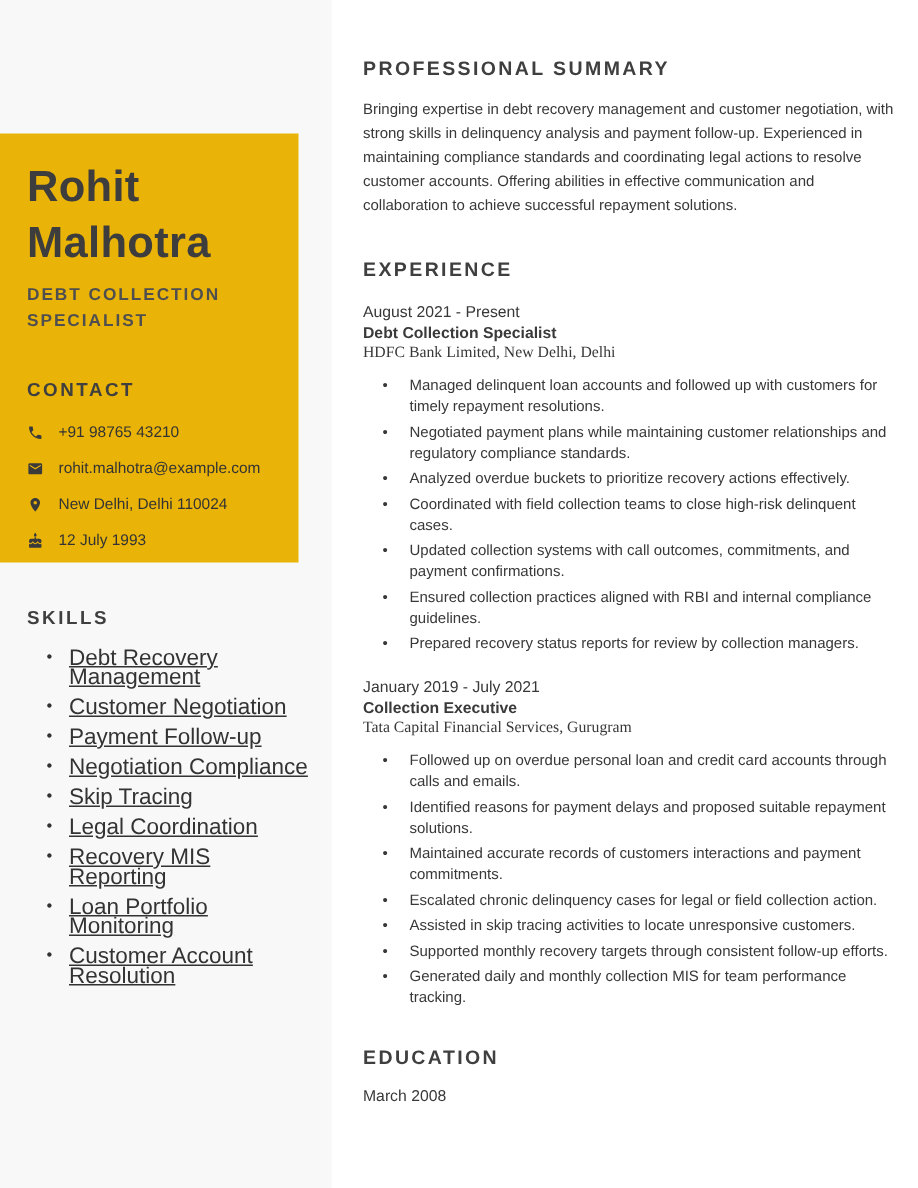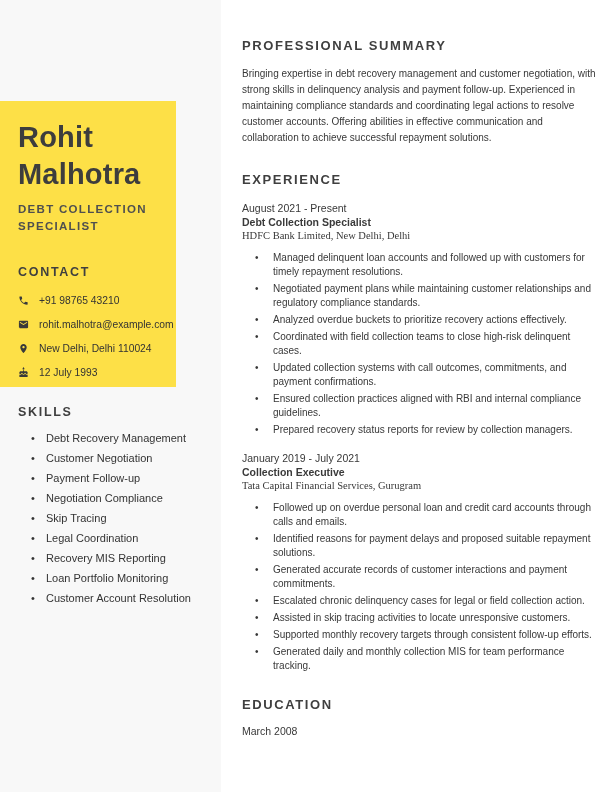--- a/index.html
+++ b/index.html
@@ -11,22 +11,22 @@
     -webkit-font-smoothing:antialiased;
   }
   .page { position:relative; width:612px; height:792px; overflow:hidden; background:#ffffff; }
 
   
   .sidebar {
     position:absolute; left:0; top:0; width:221px; height:792px;
     background:#f8f8f8;
   }
   .name-block {
-    position:absolute; top:101px; left:0; width:176px; height:286px;
-    background:#fde047; box-sizing:border-box;
+    position:absolute; top:89px; left:0; width:199px; height:286px;
+    background:#eab308; box-sizing:border-box;
     padding:16px 16px 0 18px;
   }
   .person-name {
     margin:2px 0 0 0;
     font-size:29px; font-weight:700; line-height:37px;
     color:#3d3d3d; letter-spacing:0.2px;
     width:190px;
   }
   .person-title {
     margin-top:8px;
@@ -45,21 +45,21 @@
   .cicon svg { width:11px; height:11px; fill:#3a3a3a; }
   .contact-text { margin-left:10px; font-size:10.3px; color:#333333; white-space:nowrap; }
 
   .skills-block {
     position:absolute; top:375px; left:0; width:221px;
     box-sizing:border-box; padding:30px 14px 0 18px;
   }
   .skills-list { list-style:none; margin:13px 0 0 0; padding:0 0 0 13px; }
   .skills-list li {
     position:relative; padding-left:15px; margin-bottom:7px;
-    font-size:11px; line-height:13px; color:#333333;
+    font-size:15px; line-height:13px; color:#333333;text-decoration:underline;
   }
   .skills-list li::before {
     content:"•"; position:absolute; left:0; top:0;
     color:#333333; font-size:11px; line-height:13px;
   }
 
   
   .main { position:absolute; left:242px; top:0; width:358px; }
   .main-heading {
     margin:0;
@@ -179,21 +179,21 @@
       </article>
 
       <article class="job">
         <div class="job-dates">January 2019 - July 2021</div>
         <div class="job-role">Collection Executive</div>
         <div class="job-company">Tata Capital Financial Services, Gurugram</div>
         <ul class="bullets">
 
         <li>Followed up on overdue personal loan and credit card accounts through calls and emails.</li>
             <li>Identified reasons for payment delays and proposed suitable repayment solutions.</li>
-            <li>Generated accurate records of customer interactions and payment commitments.</li>
+            <li>Maintained accurate records of customers interactions and payment commitments.</li>
             <li>Escalated chronic delinquency cases for legal or field collection action.</li>
             <li>Assisted in skip tracing activities to locate unresponsive customers.</li>
             <li>Supported monthly recovery targets through consistent follow-up efforts.</li>
             <li>Generated daily and monthly collection MIS for team performance tracking.</li>
           </ul>
       </article>
     </section>
 
     <section class="education-section">
       <h2 class="main-heading">EDUCATION</h2>

